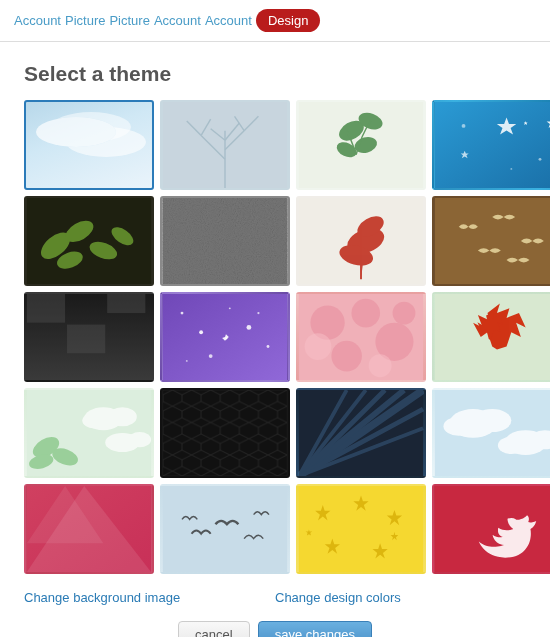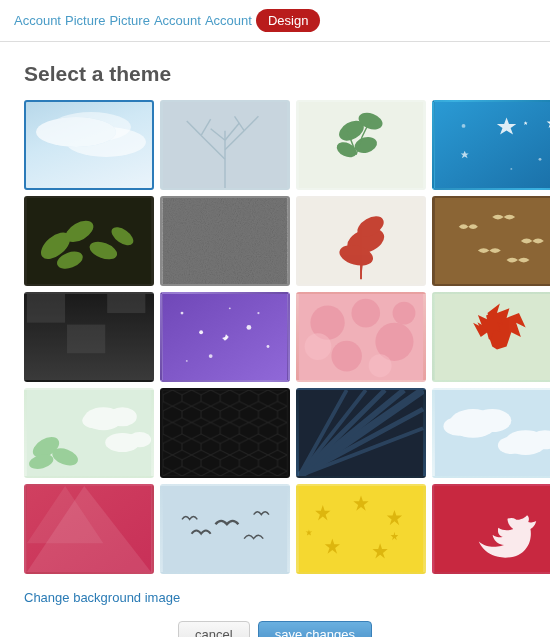--- a/index.html
+++ b/index.html
@@ -465,19 +465,20 @@
 
           <path d="M35 25 C35 25 28 28 22 24 C22 24 20 30 26 32 C26 32 20 33 17 30 C17 30 18 38 27 39 C27 39 14 44 5 36 C5 36 10 50 28 50 C46 50 52 36 50 25 C50 25 54 23 55 18 C55 18 51 20 48 19 C48 19 50 15 47 13 C47 13 44 17 38 17 C38 17 35 14 30 16 C30 16 30 22 35 25Z"></path>
         </g>
       </svg>
     </div>
 
   </div>
 
   <div class="links-row">
     <a class="theme-link">Change background image</a>
+    <a class="theme-link">Change design colors</a>
   </div>
 
   <div class="buttons-row">
     <button class="btn btn-cancel">cancel</button>
     <button class="btn btn-save">save changes</button>
   </div>
 </div>
 
 </body></html>

